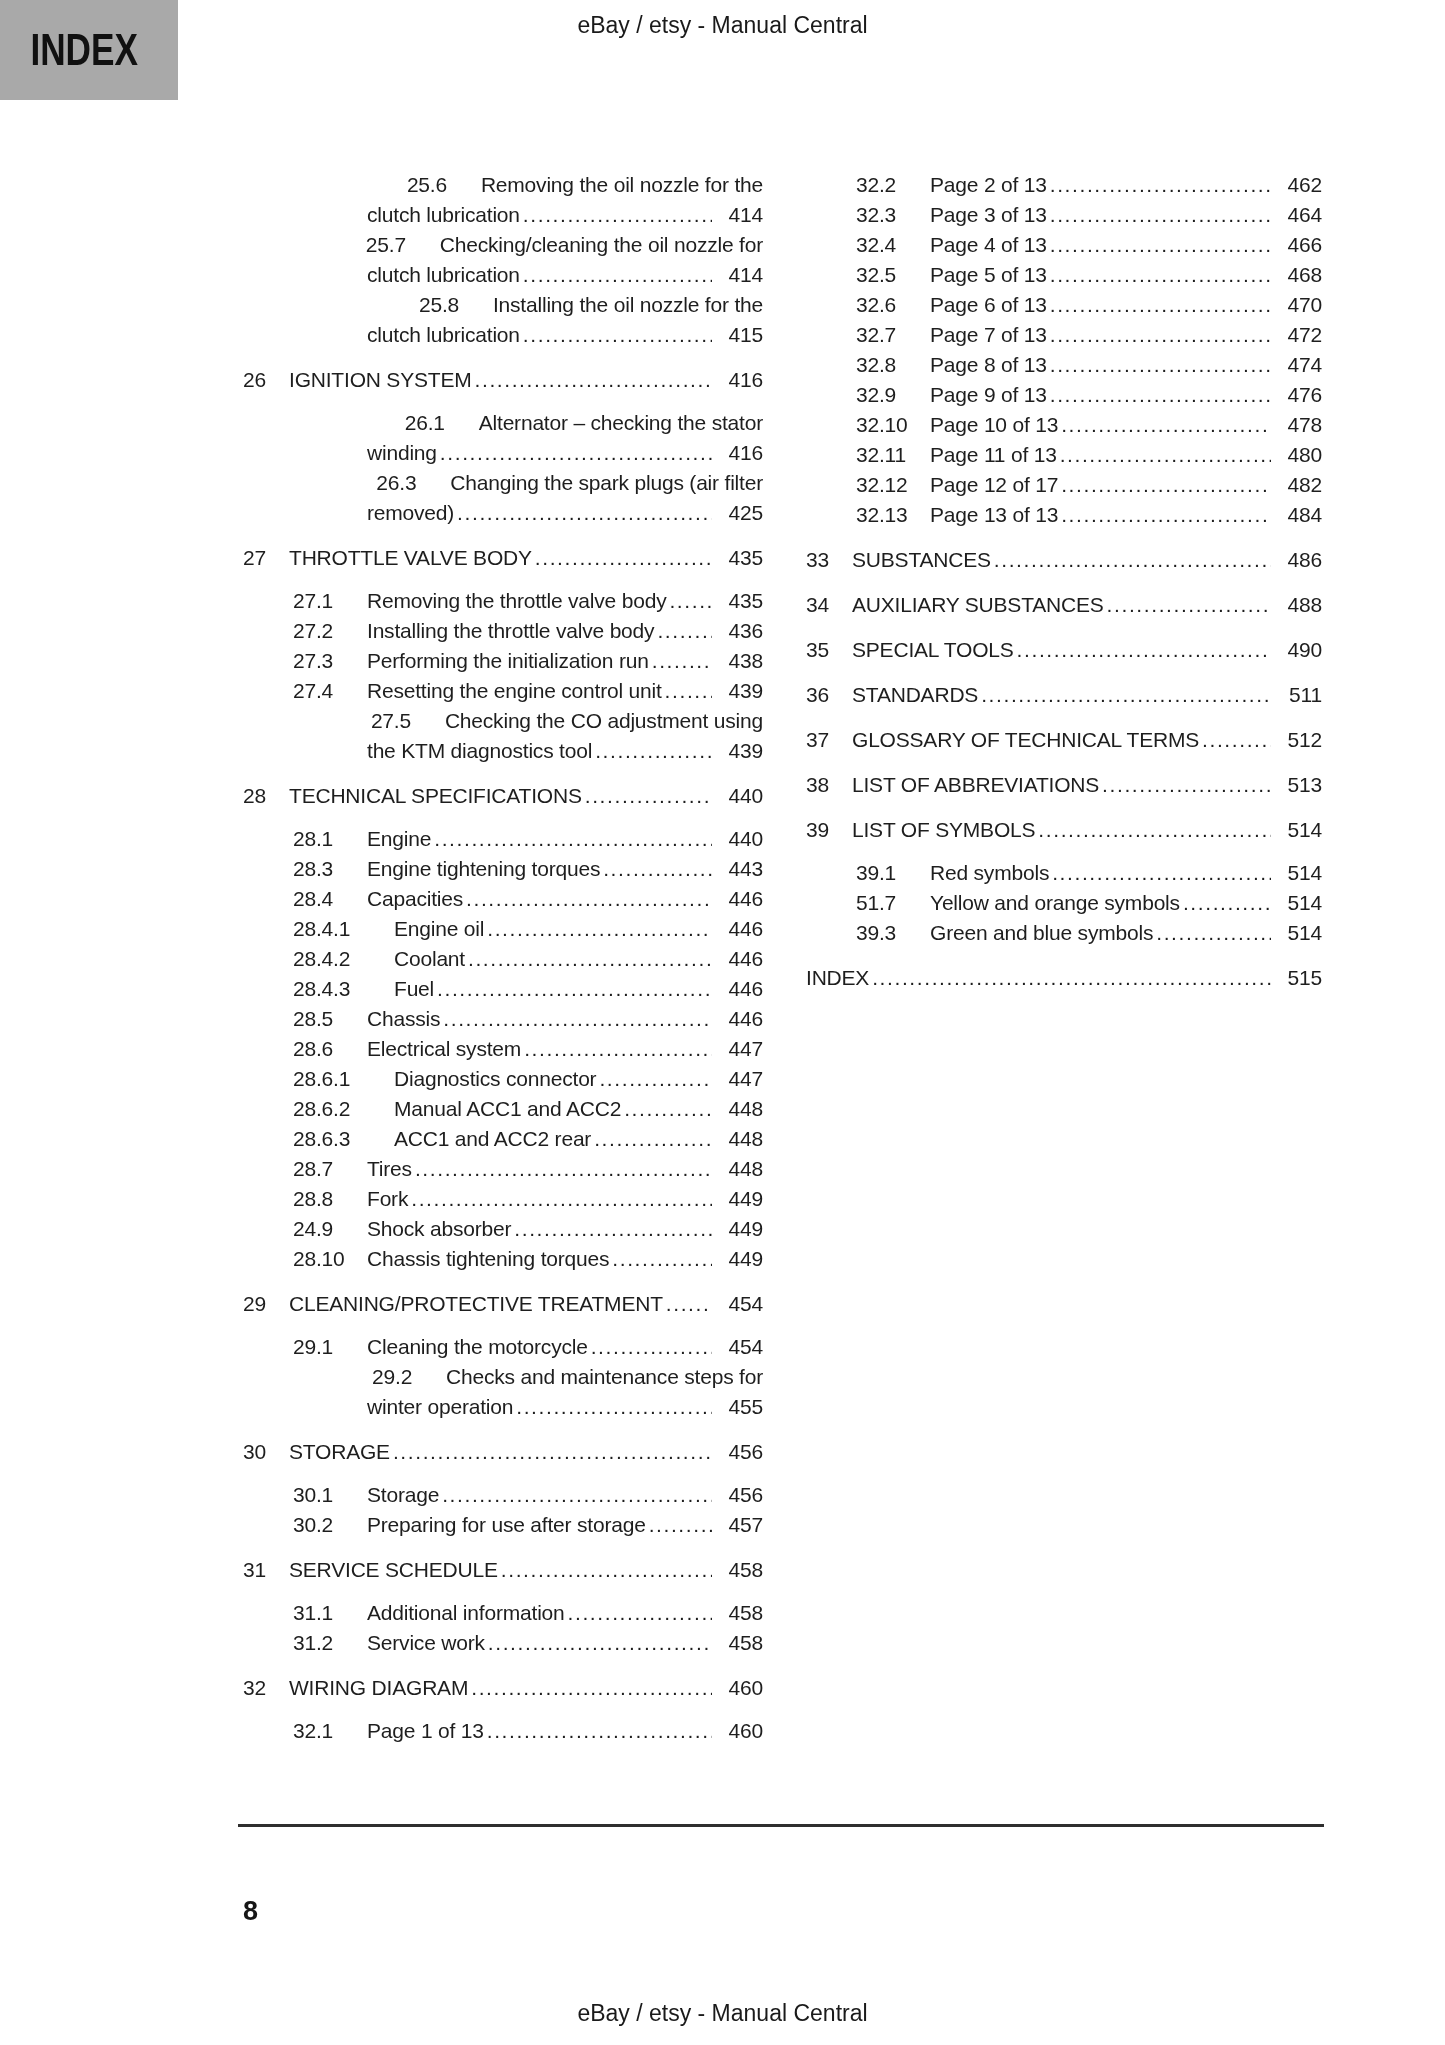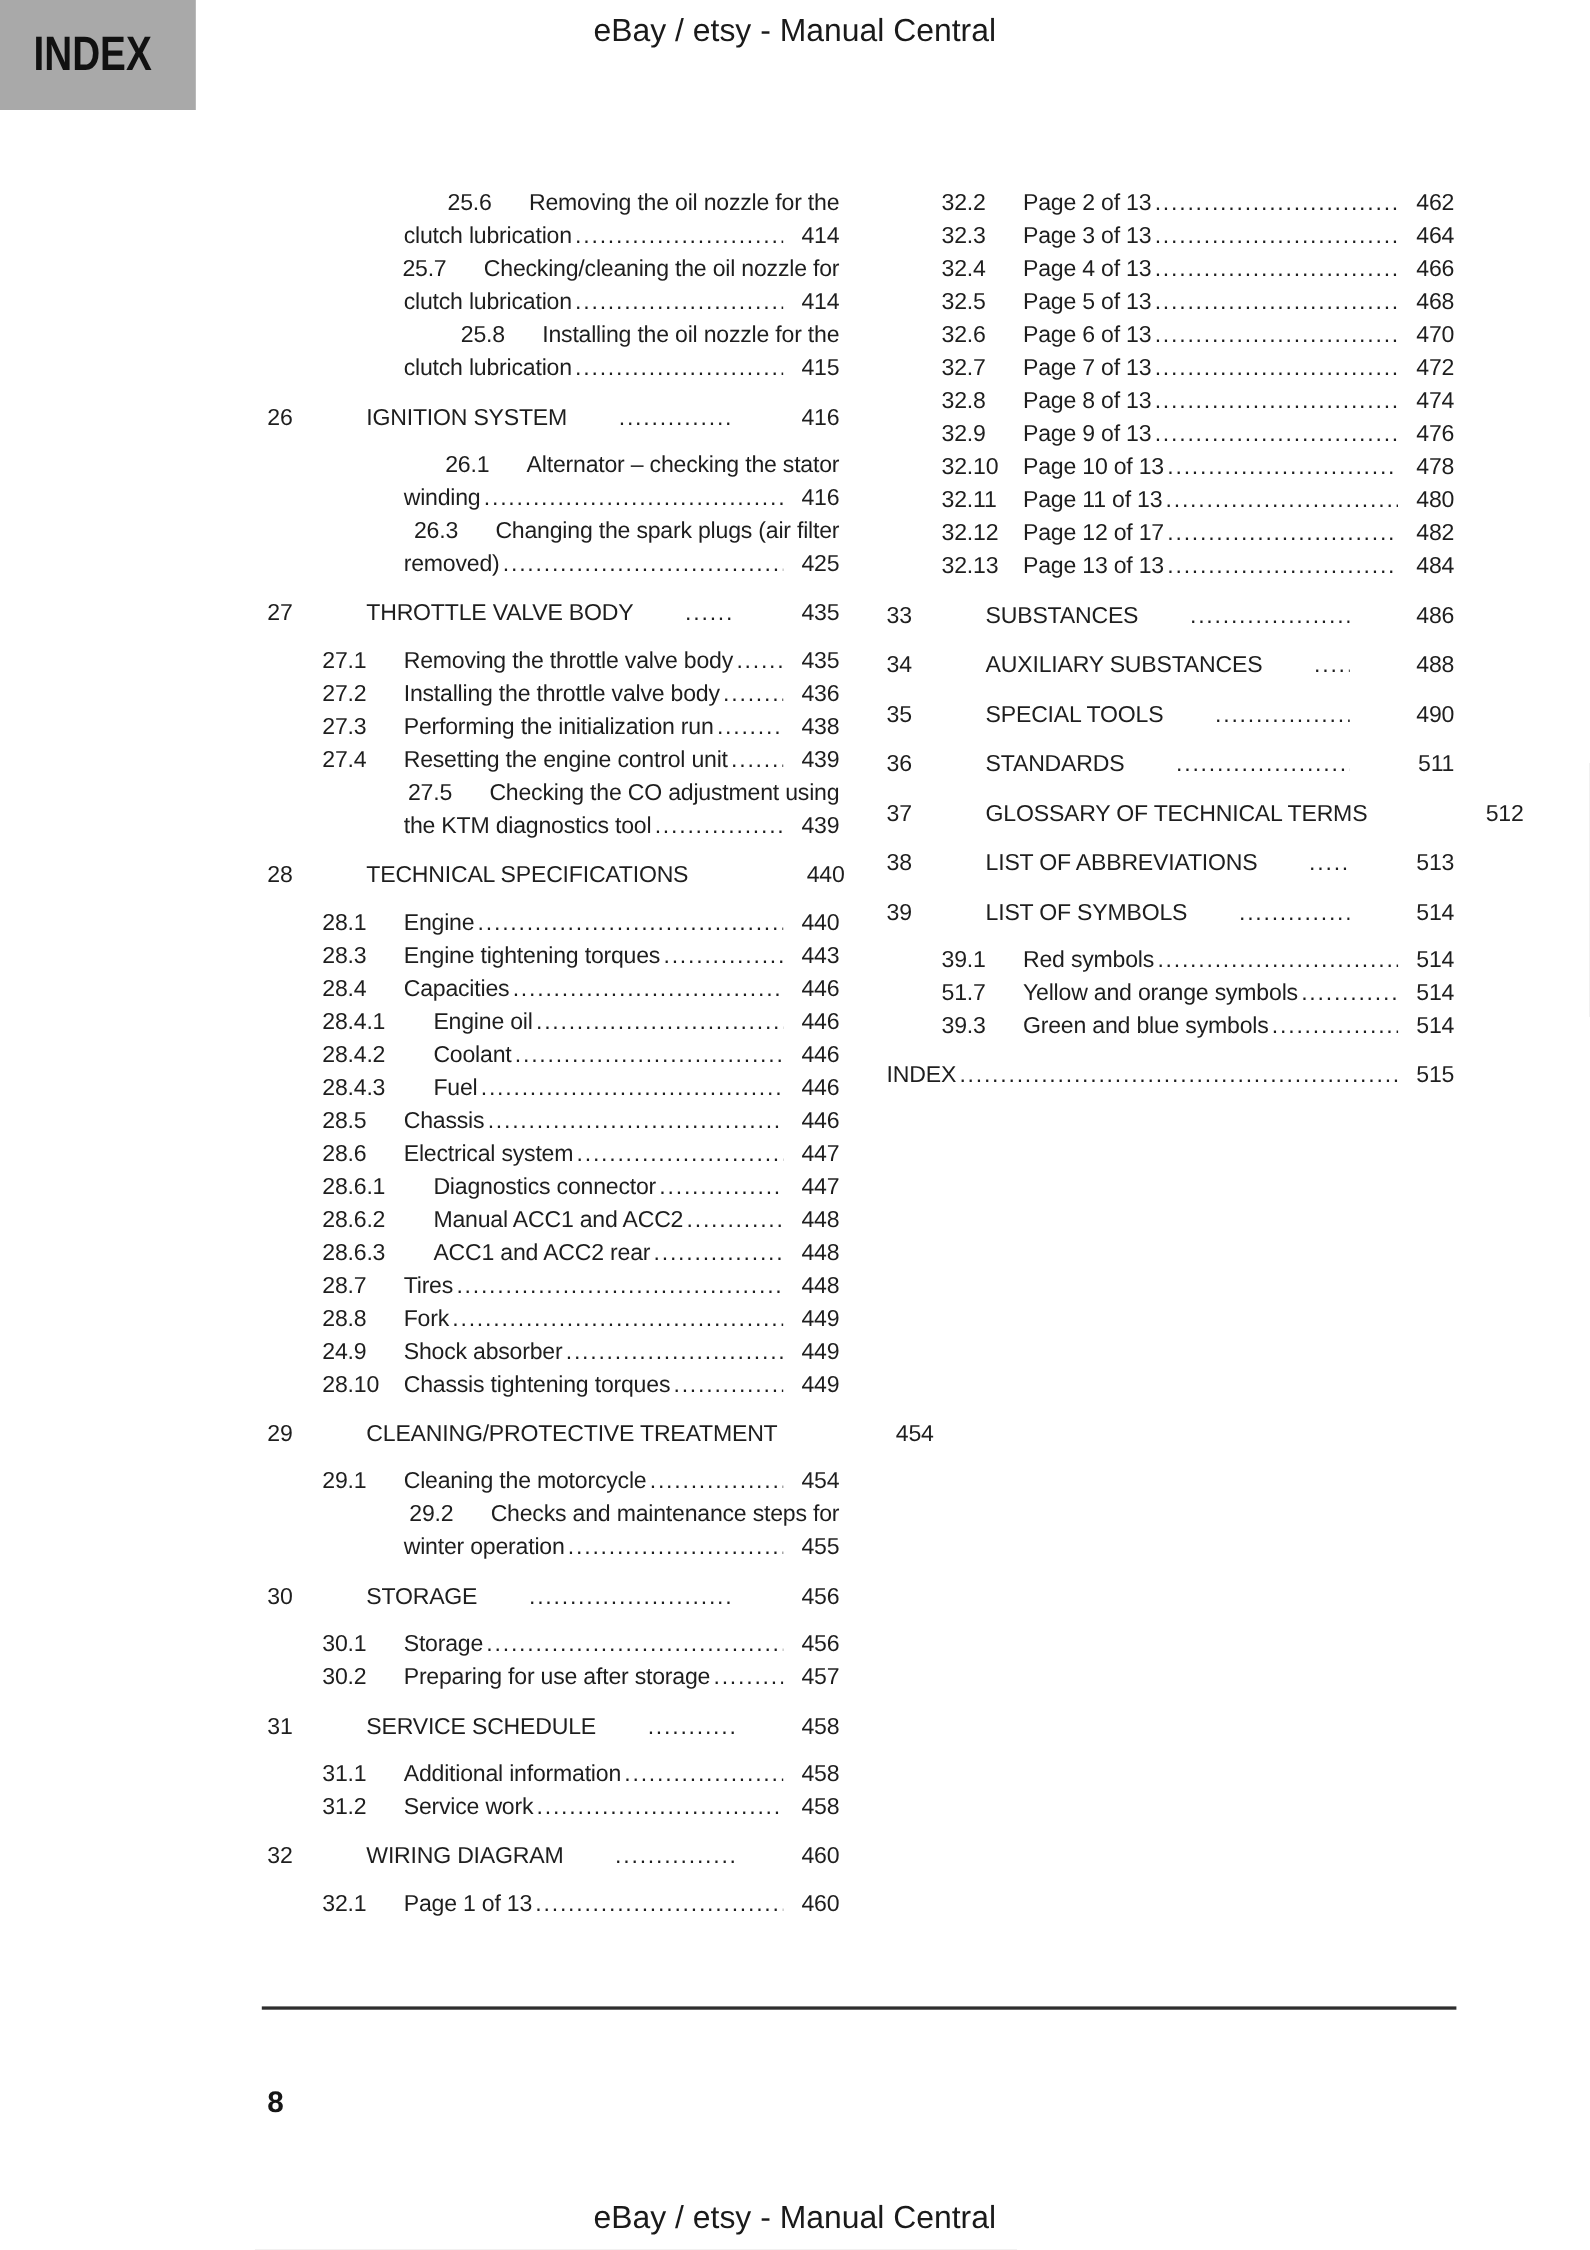--- a/index.html
+++ b/index.html
@@ -29,42 +29,42 @@
     padding-left: 38px;
     letter-spacing: 0px;
     transform: scaleX(0.80);
     transform-origin: left center;
     white-space: nowrap;
   }
   .header-title, .footer-title {
     position: absolute;
     left: 0; width: 1445px;
     text-align: center;
-    font-size: 29px;
+    font-size: 23px;
     color: #1a1a1a;
   }
   .header-title { top: 12px; }
   .footer-title { top: 2000px; }
   .toc-col {
     position: absolute;
     top: 170px;
   }
   .col-left  { left: 243px; width: 520px; }
   .col-right { left: 806px; width: 516px; }
   .toc-entry { cursor: default; }
   .line {
     display: flex;
     align-items: baseline;
     line-height: 30px;
     font-size: 21px;
     letter-spacing: -0.2px;
     white-space: nowrap;
   }
   .toc-entry.chapter { margin-top: 15px; margin-bottom: 13px; }
-  .toc-entry.chapter .line { padding-left: 0; gap: 44px; }
+  .toc-entry.chapter .line { padding-left: 0; }
   .toc-entry.sub .line, .toc-entry.subsub .line { padding-left: 50px; justify-content: flex-end; }
   .toc-entry.index-level { margin-top: 15px; }
   .num { flex: none; }
   .chapter .num { width: 46px; }
   .sub .num { width: 74px; }
   .subsub .num { width: 101px; }
   .cont-indent-sub { flex: none; width: 74px; }
   .text { flex: none; }
   .leader {
     flex: 1 1 auto;

